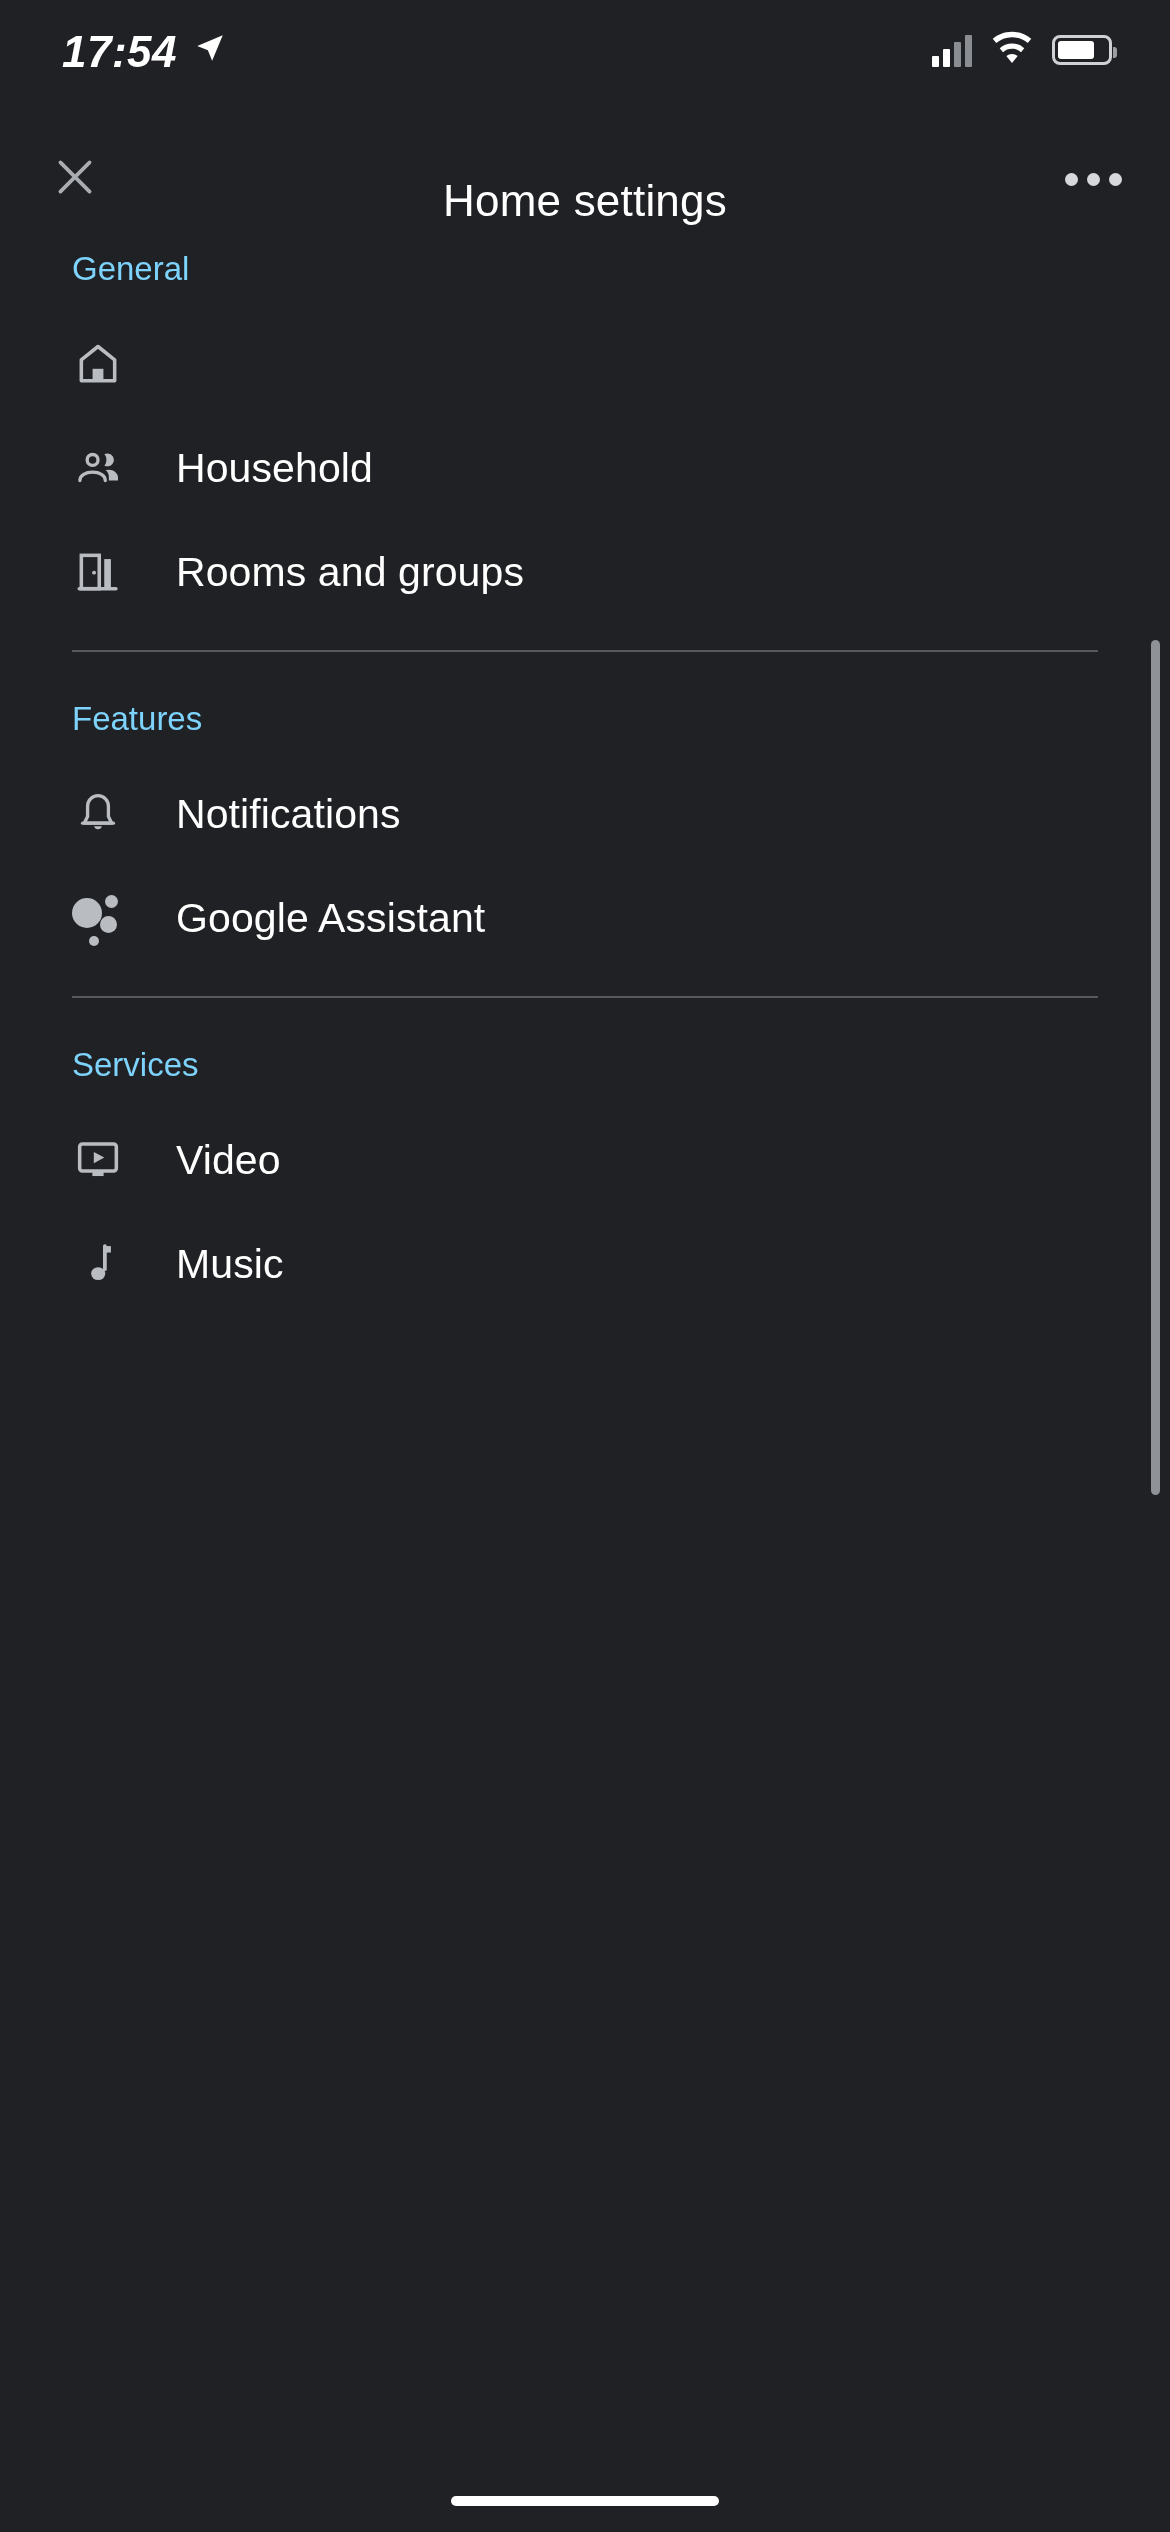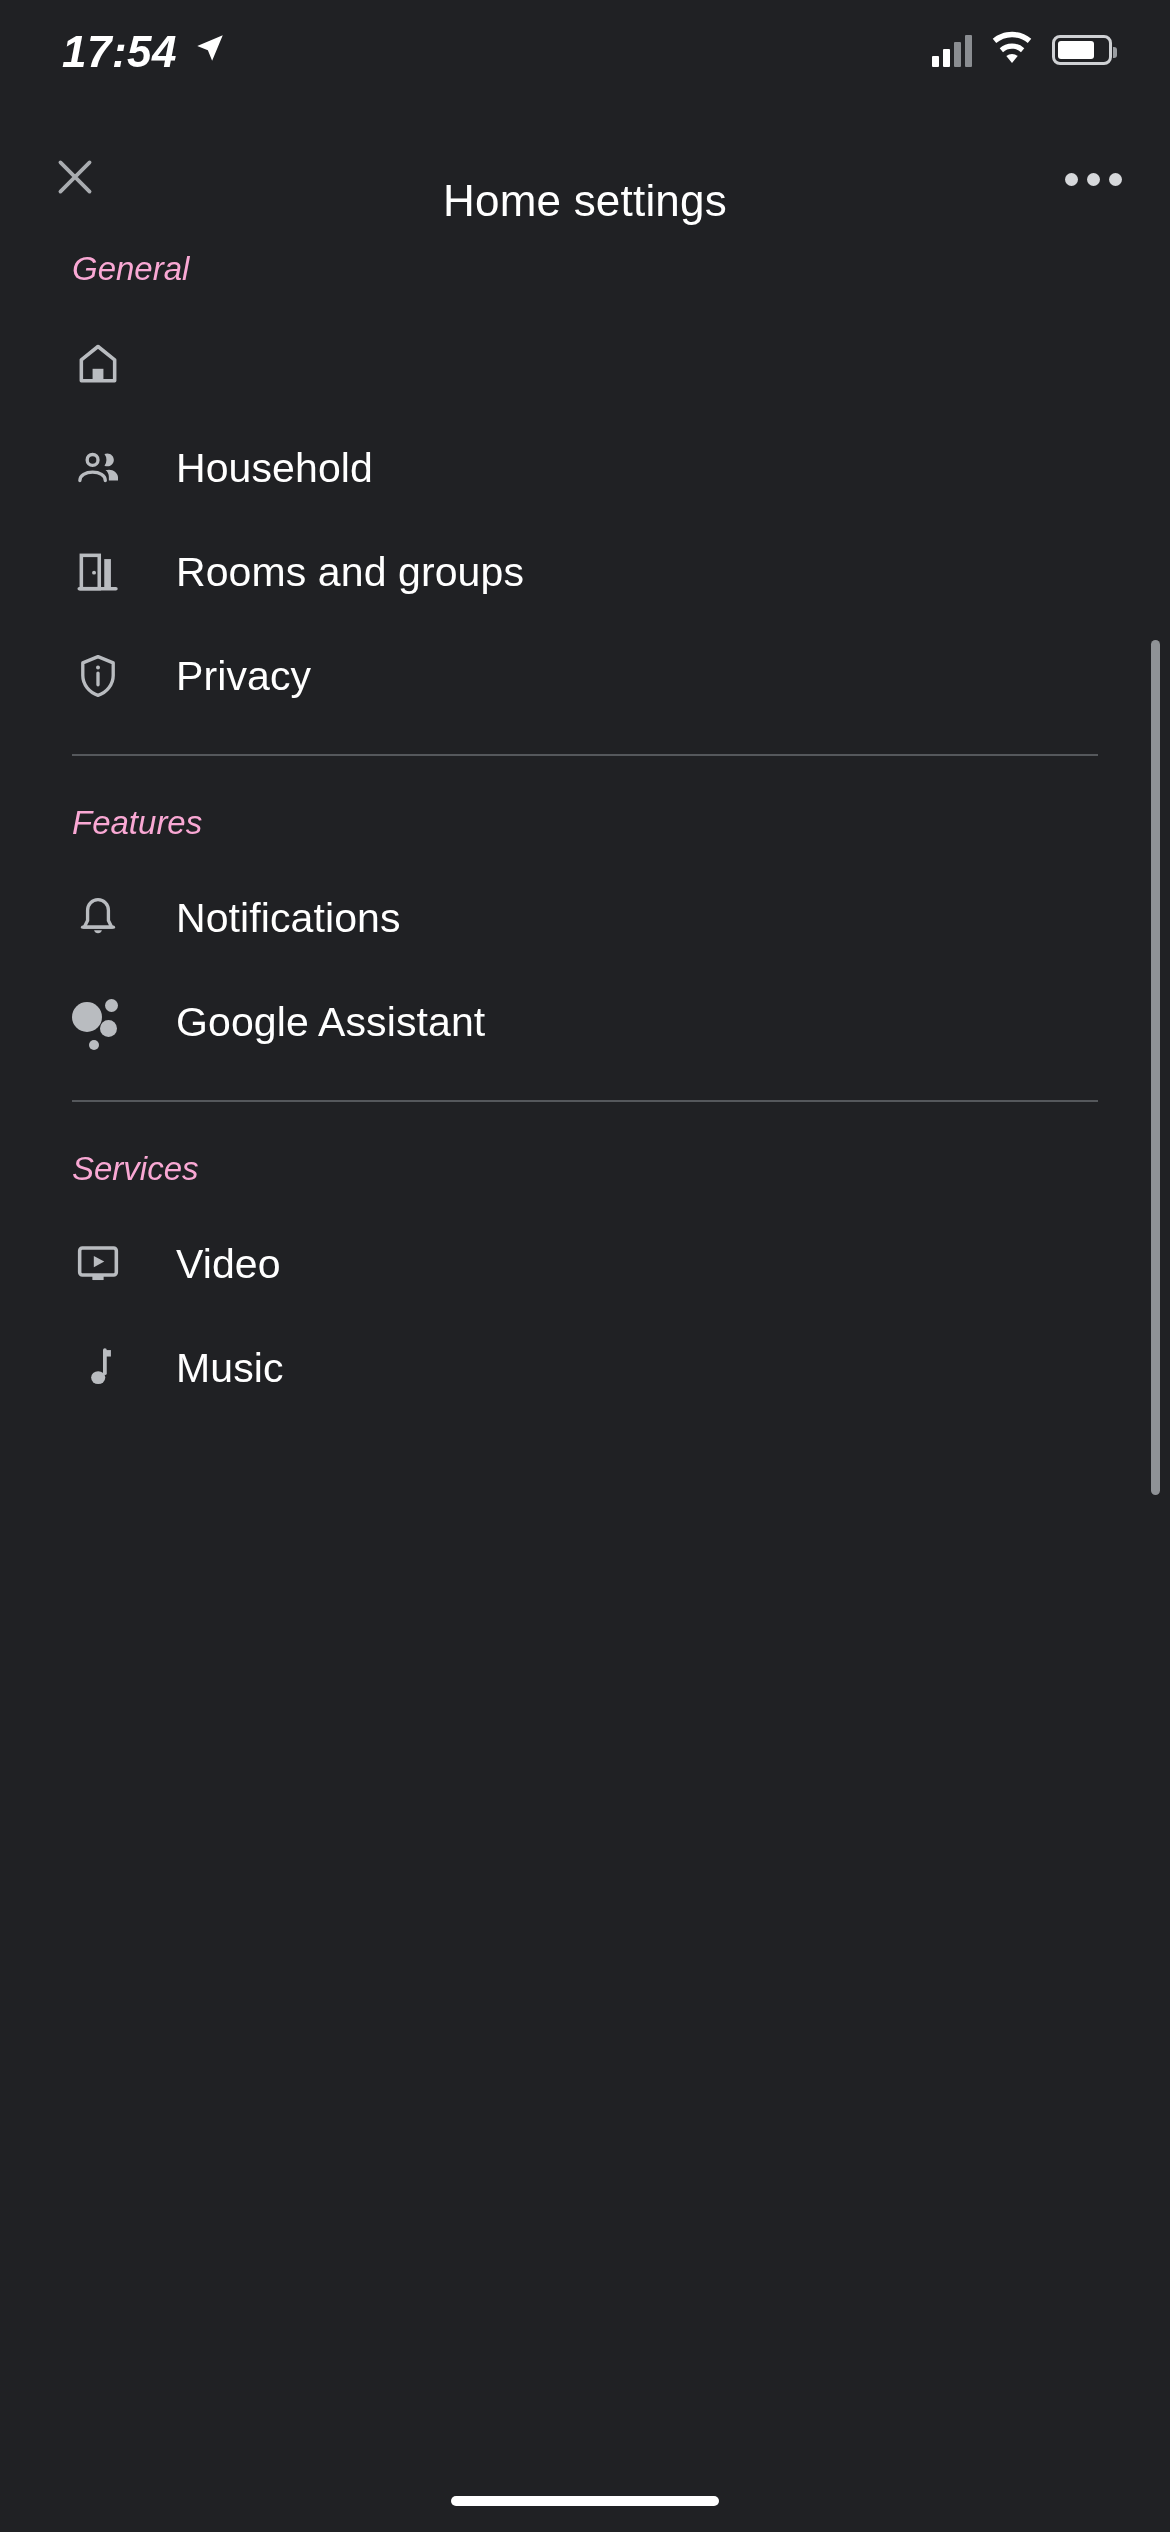--- a/index.html
+++ b/index.html
@@ -130,28 +130,27 @@
     display: block;
   }
 
   
   .content {
     position: absolute;
     top: 226px; left: 0;
     width: 1170px;
   }
   .section-title {
-    color: #f9a8d4;
+    color: #7dd3fc;
     font-size: 33px;
     font-weight: 400;
     padding: 0 0 0 72px;
     height: 86px;
     display: flex;
     align-items: center;
-    font-style: italic;
   }
   .sec-general  { margin-top: 0px; }
   .sec-features { margin-top: 8px; }
   .sec-services { margin-top: 8px; }
 
   .row {
     display: flex;
     align-items: center;
     height: 104px;
     padding-left: 72px;
@@ -293,30 +292,20 @@
         <svg width="50" height="50" viewBox="0 0 24 24">
           <rect x="4" y="4" width="8.6" height="16" fill="none" stroke="#b9bcc0" stroke-width="1.7"></rect>
           <circle cx="10.1" cy="12.3" r="0.95" fill="#b9bcc0"></circle>
           <path d="M15 5.8h3.2V20H15z" fill="#b9bcc0"></path>
           <path d="M3 20h17.6" stroke="#b9bcc0" stroke-width="1.7" stroke-linecap="round"></path>
         </svg>
       </span>
       <span class="row-label">Rooms and groups</span>
     </div>
 
-    <div class="row">
-      <span class="row-icon">
-        <svg width="50" height="50" viewBox="0 0 24 24">
-          <path d="M12 2.7l7.3 3v6.1c0 4.3-3.1 8.2-7.3 9.5-4.2-1.3-7.3-5.2-7.3-9.5V5.7l7.3-3z" fill="none" stroke="#b9bcc0" stroke-width="1.6" stroke-linejoin="round"></path>
-          <circle cx="12" cy="7.9" r="0.95" fill="#b9bcc0"></circle>
-          <path d="M12 10.6v5.6" stroke="#b9bcc0" stroke-width="1.6" stroke-linecap="round"></path>
-        </svg>
-      </span>
-      <span class="row-label">Privacy</span>
-    </div>
 
     <div class="divider"></div>
 
     <div class="section-title sec-features">Features</div>
 
     <div class="row">
       <span class="row-icon">
         <svg width="50" height="50" viewBox="0 0 24 24">
           <path d="M12 3.2c-2.9 0-5 2.3-5 5.1v4.9L5.4 16.4h13.2L17 13.2V8.3c0-2.8-2.1-5.1-5-5.1z" fill="none" stroke="#b9bcc0" stroke-width="1.6" stroke-linejoin="round"></path>
           <path d="M4.6 16.4h14.8" stroke="#b9bcc0" stroke-width="1.6" stroke-linecap="round"></path>

